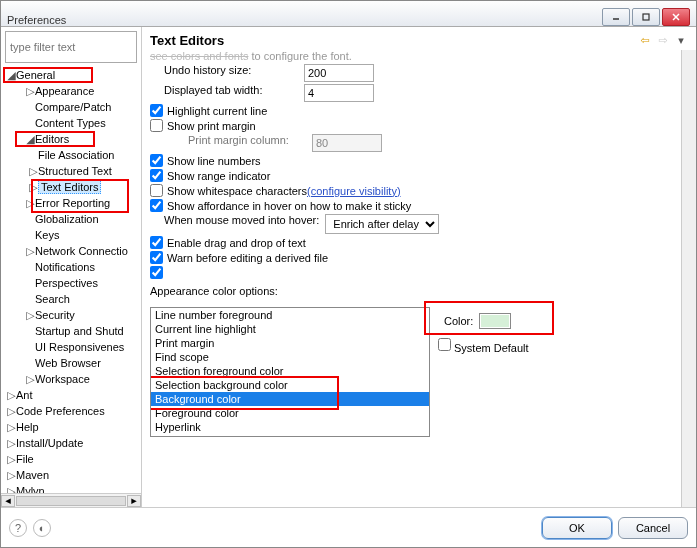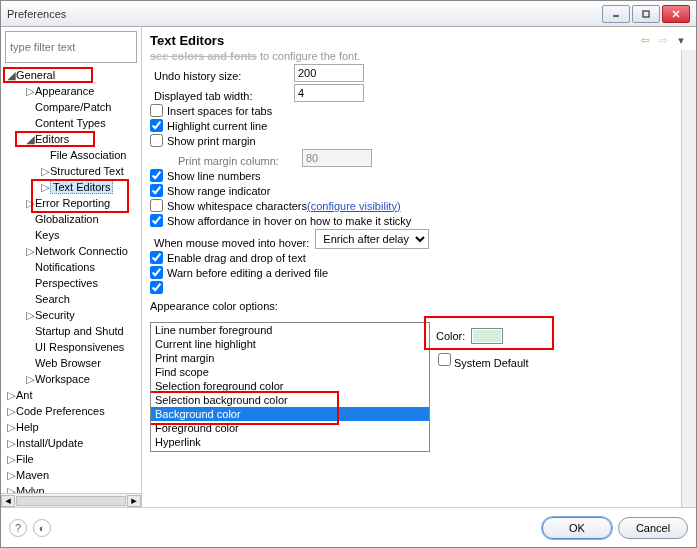--- a/index.html
+++ b/index.html
@@ -1,66 +1,66 @@
 <!DOCTYPE html>
 <html><head>
 <meta charset="utf-8">
 <style>
   * { box-sizing: border-box; font-family: "Segoe UI", Tahoma, sans-serif; font-size: 11px; }
   body { margin: 0; background: #fff; }
   .window { width: 697px; height: 548px; border: 1px solid #888; background: #fff; display: flex; flex-direction: column; }
-  .titlebar { height: 26px; background: linear-gradient(#fefefe, #e6eaf0); border-bottom: 1px solid #aaa; display: flex; align-items: center; padding: 0 6px; }
+  .titlebar { height: 26px; background: linear-gradient(#fefefe, #e6eaf0); border-bottom: 1px solid #aaa; display: flex; align-items: flex-end; padding: 0 6px; }
   .titlebar .title { flex: 1; color: #333; }
   .winbtns { display: flex; gap:2px; }
   .winbtn { width:28px; height:18px; border:1px solid #8a99aa; border-radius:2px; background:linear-gradient(#f8f9fb,#dde4ed); display:flex; align-items:center; justify-content:center; }
   .winbtn.close { background:linear-gradient(#f08088,#d6303a); border-color:#b02028; color:#fff; }
   .winbtn svg { width:10px; height:10px; }
   .body { flex:1; display:flex; overflow:hidden; }
   .sidebar { width:141px; border-right:1px solid #ccc; display:flex; flex-direction:column; overflow:hidden; }
   .filter { margin:4px; border:1px solid #aaa; height:32px; padding:1px 4px; color:#777; }
   .tree-wrap { flex:1; overflow-y:auto; overflow-x:hidden; position:relative; }
   .tree { list-style:none; margin:0; padding:0; }
   .tree li { white-space:nowrap; line-height:16px; padding-left:6px; }
   .tree .lvl1 { padding-left:14px;margin-left:11px; }
-  .tree .lvl2 { padding-left:40px; }
+  .tree .lvl2 { padding-left:28px; }
   .tw { display:inline-block; width:9px; text-align:center; color:#555; }
   .sel { background:#cde8ff; border:1px dotted #3399ff; padding:0 2px; }
   .sb-scroll { height:14px; border-top:1px solid #ccc; background:#f2f2f2; display:flex; align-items:center; }
   .sb-scroll .sbbtn { width:14px; height:12px; border:1px solid #bbb; background:#eaeaea; display:flex; align-items:center; justify-content:center; }
   .sb-scroll .thumb { flex:1; margin:0 1px; height:10px; border:1px solid #bbb; background:#ddd; }
   .main { flex:1; display:flex; flex-direction:column; overflow:hidden; }
   .mhead { display:flex; align-items:center; padding:6px 8px 2px 8px; }
   .mhead h1 { font-size:13px; font-weight:bold; margin:0; flex:1; }
   .navicons { display:flex; gap:4px; align-items:center; }
   .navicons span { width:14px; height:14px; display:flex; align-items:center; justify-content:center; }
   .content { flex:1; overflow-y:auto; padding:0 8px 8px 8px; position:relative; }
   .faint { color:#999; }
-  .row { display:flex; align-items:flex-end; margin:2px 4px; }
+  .row { display:flex; align-items:flex-start; margin:2px 14px; }
   .row label.fld { width:140px; }
   .row input[type=text] { width:70px; height:18px; border:1px solid #aaa; padding:1px 3px; }
   .chk { display:flex; align-items:center; margin:2px 0; }
   .chk input { margin:0 4px 0 0; }
   .link { color:#2a50c8; text-decoration:underline; cursor:pointer; }
   .indent { padding-left:24px; color:#777; }
   .indent input[type=text] { color:#888; background:#f4f4f4; }
   .combo { height:20px; border:1px solid #aaa; padding:1px 3px; background:#fff; }
   .appear-row { display:flex; align-items:flex-start; margin-top:10px; }
   .listbox { border:1px solid #888; width:280px; height:130px; overflow:hidden; position:relative; }
   .listbox .li { padding:0 4px; line-height:14px; }
   .listbox .li.hl { background:#1a7fe8; color:#fff; }
   .color-panel { padding-top:2px; position:relative; }
-  .color-box { padding:4px 6px; display:flex; align-items:center; gap:6px; }
+  .color-box { padding:4px 6px; display:flex; align-items:center; gap:6px;margin-left:8px; }
   .swatch { width:32px; height:16px; border:1px solid #888; background:#d6f0d8; box-shadow:inset 0 0 0 1px #fff; }
   .sysdef { display:flex; align-items:flex-end; margin-top:2px; padding-left:4px; }
   .red-overlay { position:absolute; border:2px solid #e00; pointer-events:none; }
   .footer { height:40px; border-top:1px solid #ccc; display:flex; align-items:center; padding:0 8px; }
   .footer .ficons { display:flex; gap:6px; }
   .ficon { width:18px; height:18px; border:1px solid #bbb; border-radius:9px; display:flex; align-items:center; justify-content:center; color:#666; }
   .footer .spacer { flex:1; }
-  .btn { width:70px; height:22px; border:1px solid #8a99aa; background:linear-gradient(#fcfcfd,#e6ebf2); border-radius:11px; margin-left:6px; }
+  .btn { width:70px; height:22px; border:1px solid #8a99aa; background:linear-gradient(#fcfcfd,#e6ebf2); border-radius:6px; margin-left:6px; }
   .btn.primary { border-color:#4d87c7; box-shadow:0 0 0 1px #8ab4e8; }
   .vscroll { width:15px; background:#f0f0f0; border-left:1px solid #ccc; }
   .tree-redbox-general { position:absolute; left:2px; top:0px; width:90px; height:16px; border:2px solid #e00; pointer-events:none; }
   .tree-redbox-editors { position:absolute; left:14px; top:64px; width:80px; height:16px; border:2px solid #e00; pointer-events:none; }
   .tree-redbox-te { position:absolute; left:30px; top:112px; width:98px; height:34px; border:2px solid #e00; pointer-events:none; }
 </style>
 </head>
 <body>
 
 <div class="window">
@@ -136,34 +136,30 @@
       <div class="mhead">
         <h1>Text Editors</h1>
         <div class="navicons">
           <span style="color:#d99a00">⇦</span>
           <span style="color:#ccc">⇨</span>
           <span style="color:#555">▾</span>
         </div>
       </div>
       <div style="display:flex; flex:1; overflow:hidden;">
       <div class="content">
-        <div class="faint"><span style="text-decoration:line-through;color:#bbb;font-weight:bold;">see colors and fonts</span><span> to configure the font.</span></div>
+        <div class="faint"><span style="text-decoration:line-through;color:#bbb;">see colors and fonts</span><span> to configure the font.</span></div>
 
         <div class="row">
           <label class="fld">Undo history size:</label>
           <input type="text" value="200" style="">
         </div>
         <div class="row">
           <label class="fld">Displayed tab width:</label>
           <input type="text" value="4" style="">
         </div>
-        <div class="chk">
-              <input type="checkbox" style="">
-              <span>Insert spaces for tabs</span>
-            </div>
         <div class="chk">
               <input type="checkbox" checked="" style="">
               <span>Highlight current line</span>
             </div>
         <div class="chk">
               <input type="checkbox" style="">
               <span>Show print margin</span>
             </div>
         <div class="row indent">
           <label class="fld" style="width:124px">Print margin column:</label>

